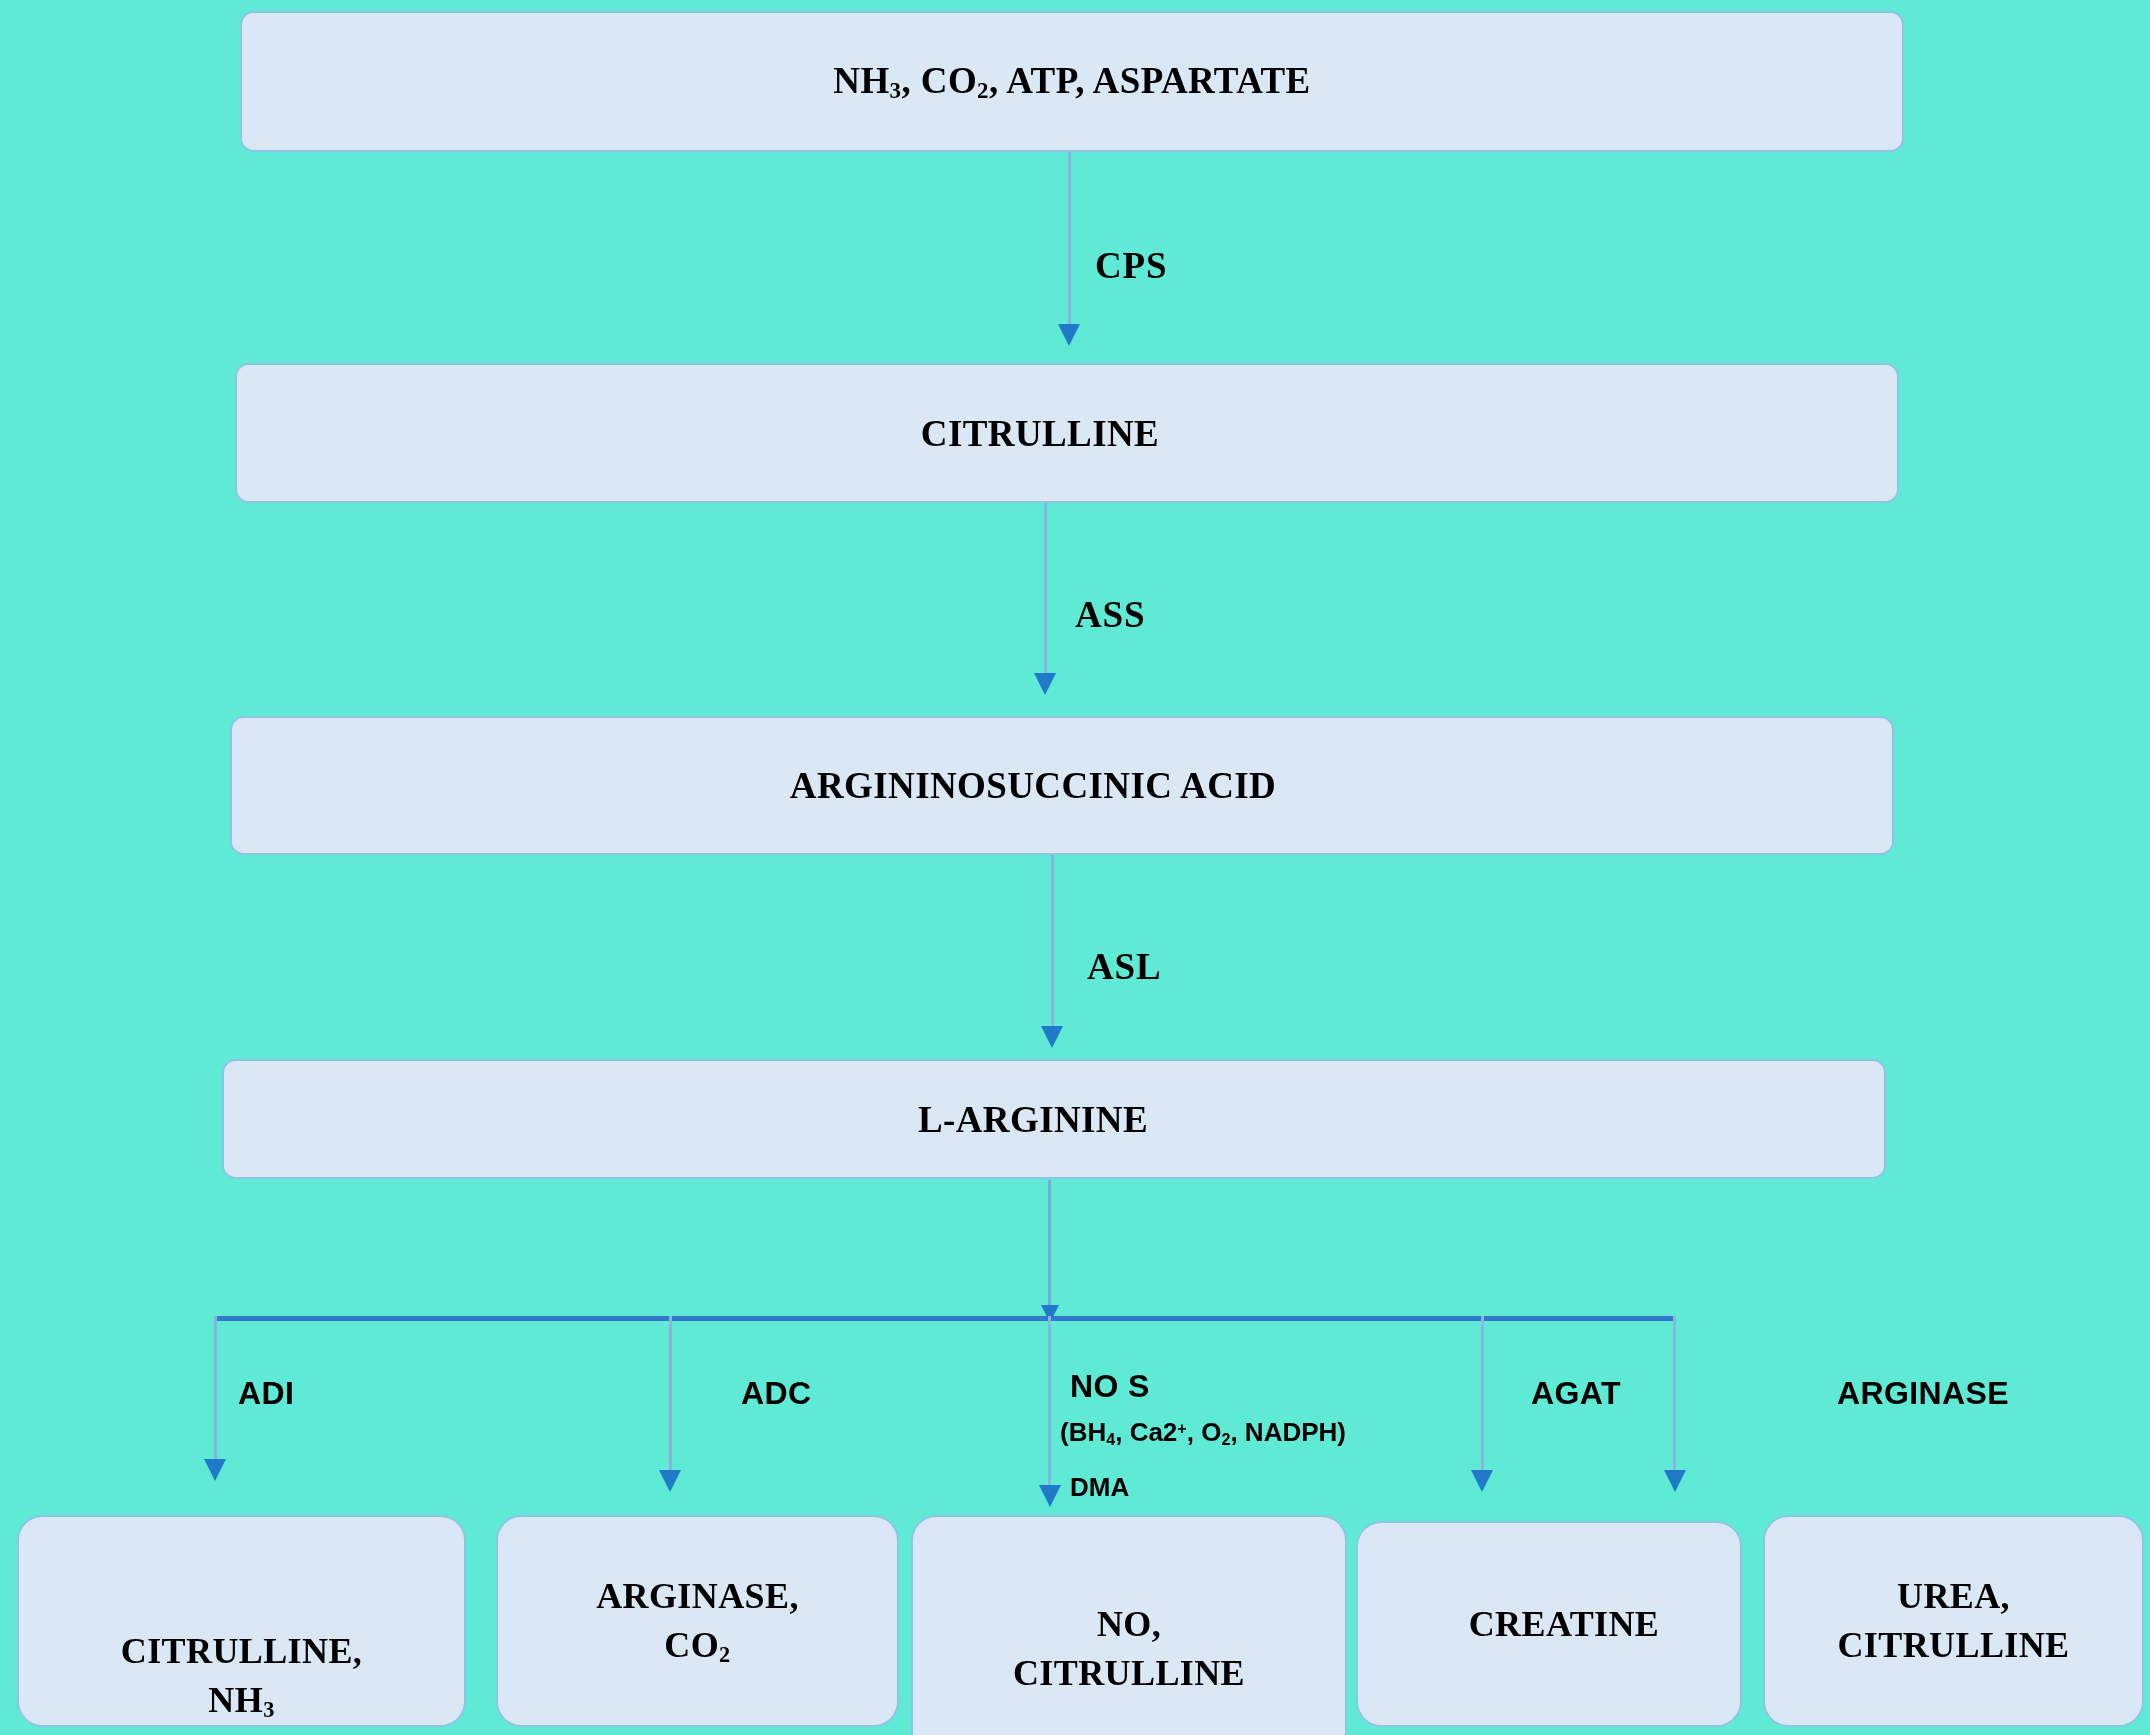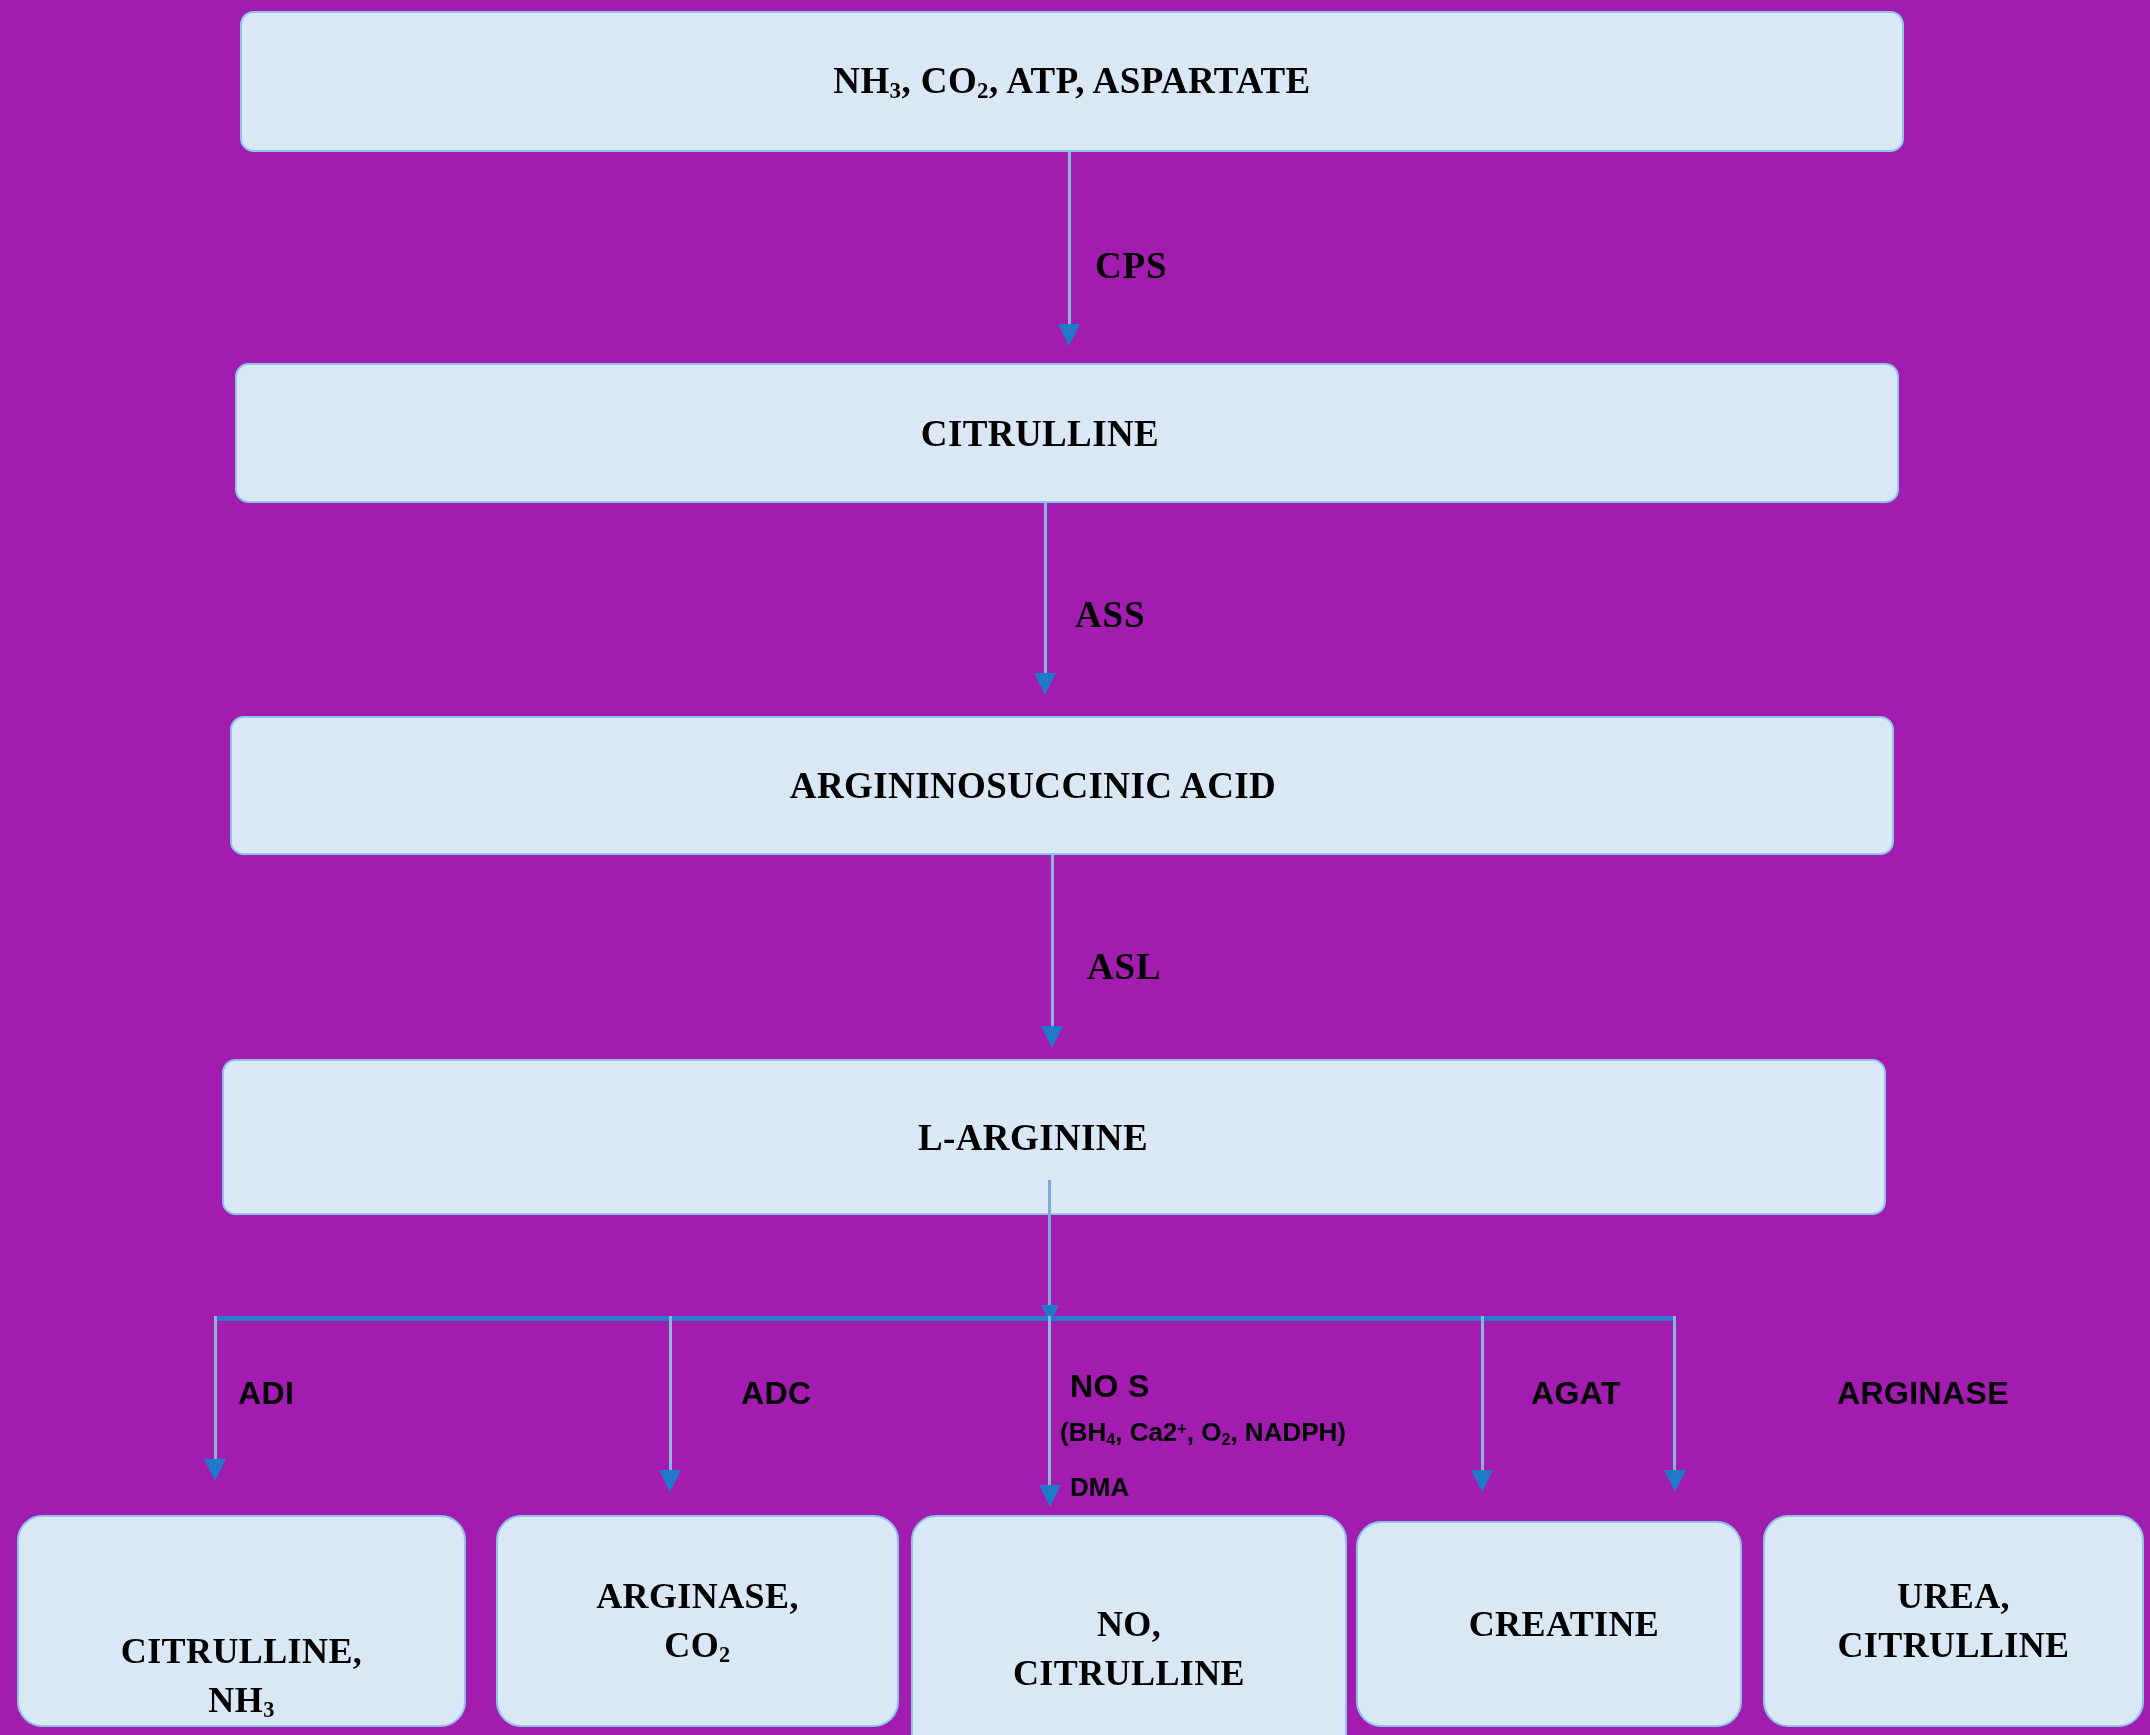--- a/index.html
+++ b/index.html
@@ -7,21 +7,21 @@
     padding: 0;
     background: #ffffff;
   }
   body {
     font-family: "Liberation Serif", serif;
   }
   #canvas {
     position: relative;
     width: 2150px;
     height: 1736px;
-    background: #a21caf;
+    background: #5eead4;
     overflow: hidden;
   }
 
   
   .node {
     position: absolute;
     box-sizing: border-box;
     background: #dae7f5;
     border: 2.5px solid #8ec4e8;
     border-radius: 12px;
@@ -117,21 +117,21 @@
   <div class="enz serif" style="left:1075px; top:593px;">ASS</div>
 
   <div class="node main" style="left:230px; top:716px; width:1664px; height:139px;">
     <span class="txt" style="margin-right:58px;">ARGININOSUCCINIC ACID</span>
   </div>
 
   <div class="vline" style="left:1051px; top:855px; width:2.5px; height:180px;"></div>
   <div class="arrowhead" style="left:1041px; top:1026px;"></div>
   <div class="enz serif" style="left:1087px; top:945px;">ASL</div>
 
-  <div class="node main" style="left:222px; top:1059px; width:1664px; height:156px;">
+  <div class="node main" style="left:222px; top:1059px; width:1664px; height:120px;">
     <span class="txt" style="margin-right:42px;">L-ARGININE</span>
   </div>
 
   <div class="vline strong" style="left:1048px; top:1180px; width:2.5px; height:141px;"></div>
 
   <div class="hbar" style="left:214px; top:1316px; width:1462px;"></div>
 
   <div class="arrowhead small" style="left:1041px; top:1305px;"></div>
 
   <div class="vline" style="left:214px; top:1316px; width:2.5px; height:153px;"></div>

